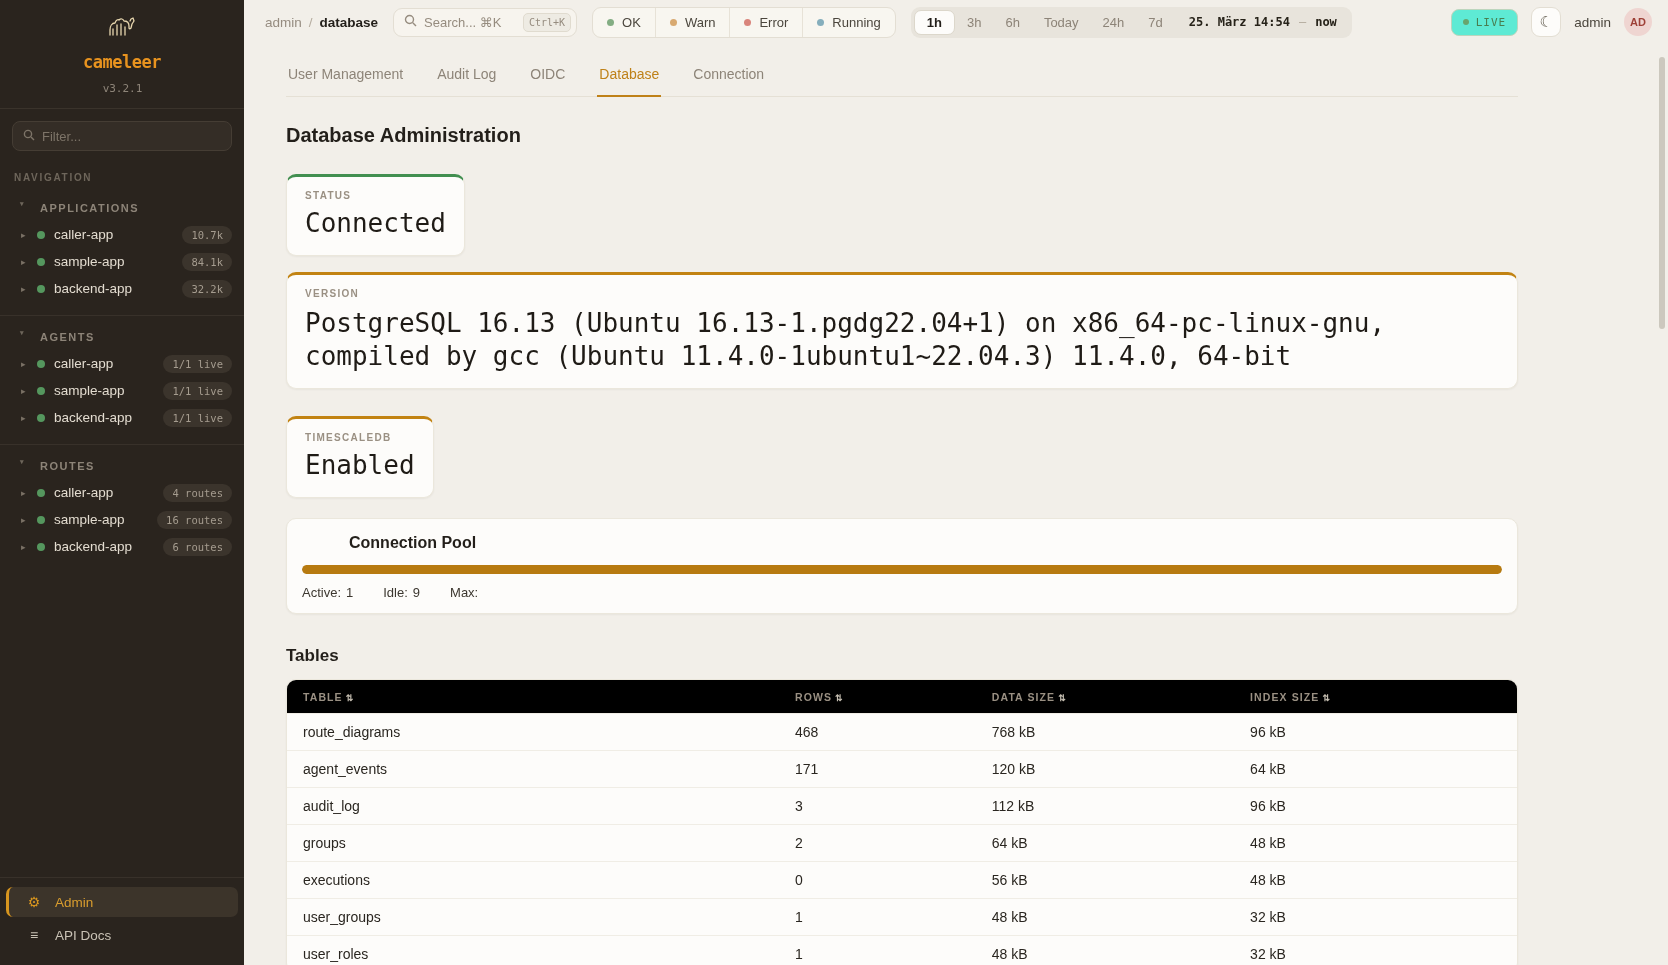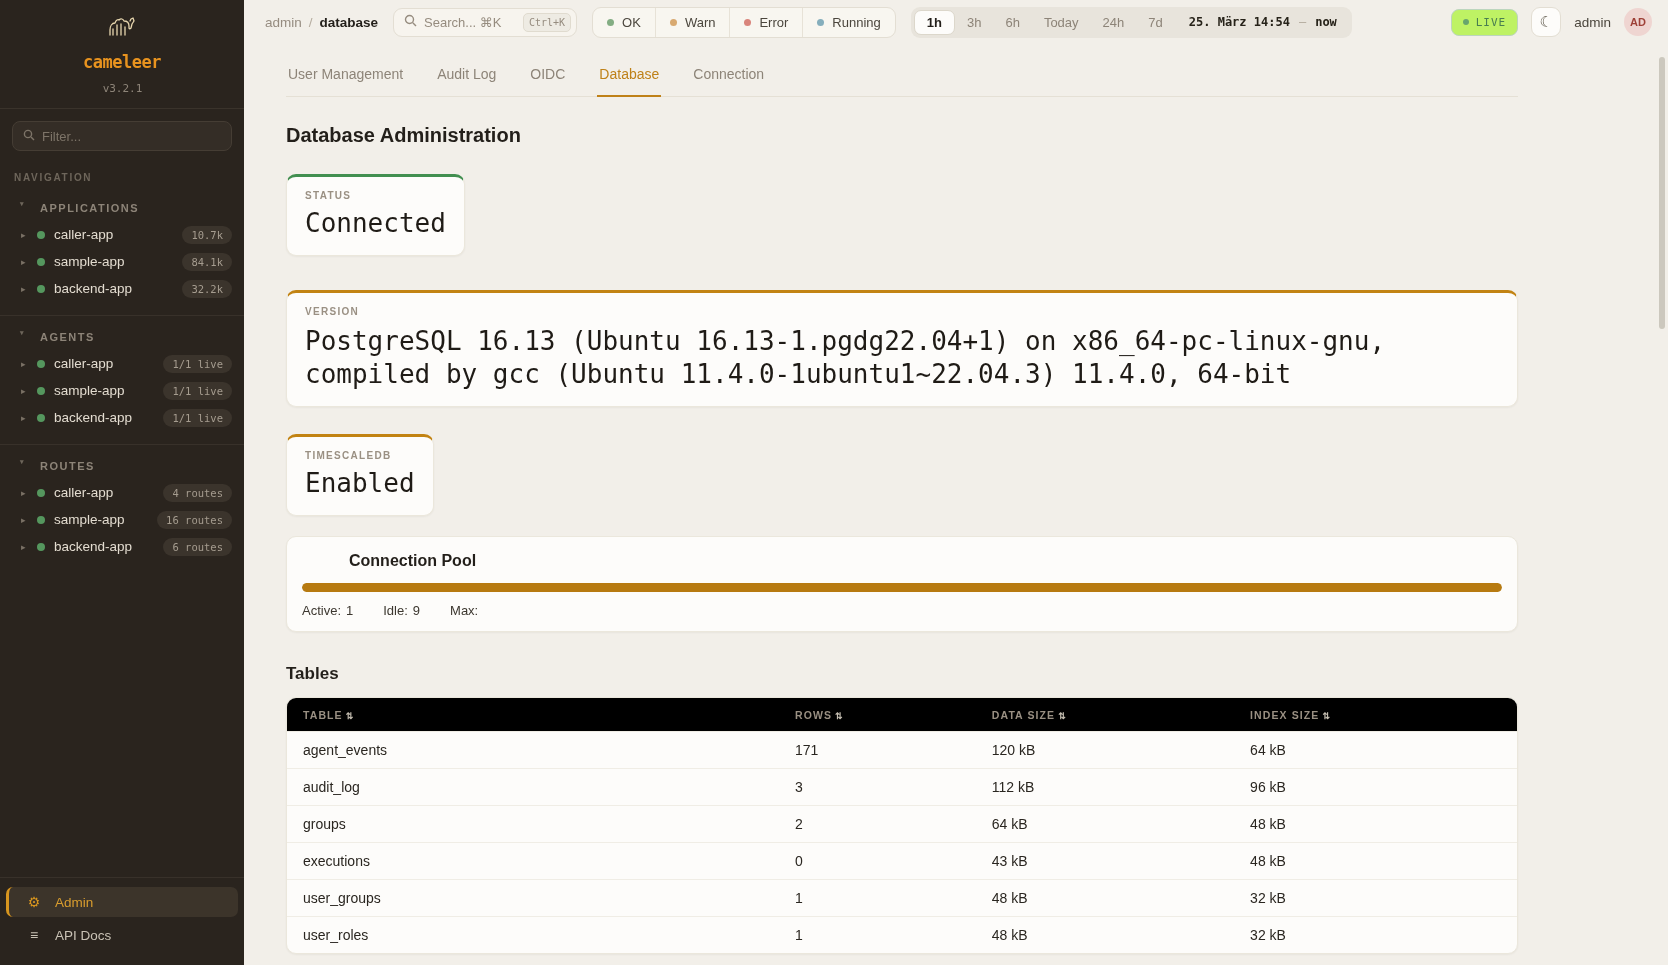--- a/index.html
+++ b/index.html
@@ -48,39 +48,39 @@
   .status-item { display:flex; align-items:center; gap:8px; padding:0 14px; font-size:13px; color:#4b463d; cursor:pointer; }
   .status-item + .status-item { border-left:1px solid #e7e2d7; }
   .dot { width:7px; height:7px; border-radius:50%; }
   .dot-ok { background:#83ad83; } .dot-warn { background:#d8a970; } .dot-error { background:#d9857c; } .dot-running { background:#85aebc; }
   .time-group { display:flex; align-items:center; height:31px; background:#e8e4dc; border-radius:9px; padding:0 3px; }
   .time-btn { padding:0 12px; font-size:13px; color:#8d8478; height:100%; display:flex; align-items:center; cursor:pointer; }
   .time-btn.sel { background:#fdfcfa; border:1px solid #dcd7cb; border-radius:7px; height:25px; color:#231f1a; font-weight:700; }
   .time-date { font-family:"DejaVu Sans Mono",monospace; font-size:12px; font-weight:700; color:#262219; padding:0 12px 0 14px; display:flex; gap:9px; align-items:center; cursor:pointer; }
   .time-dash { color:#b2a99b; font-weight:400; }
   .top-right { margin-left:auto; display:flex; align-items:center; gap:13px; }
-  .live { display:flex; align-items:center; gap:7px; height:27px; padding:0 11px; background:#bef264; border:1px solid #bcd5bd; border-radius:8px; font-family:"DejaVu Sans Mono",monospace; font-size:11px; letter-spacing:1px; color:#497e50; cursor:pointer;justify-content:space-between; }
+  .live { display:flex; align-items:center; gap:7px; height:27px; padding:0 11px; background:#5eead4; border:1px solid #bcd5bd; border-radius:8px; font-family:"DejaVu Sans Mono",monospace; font-size:11px; letter-spacing:1px; color:#497e50; cursor:pointer;justify-content:space-between; }
   .live-dot { width:6px; height:6px; border-radius:50%; background:#68a56d; }
   .moon-btn { width:30px; height:30px; background:#fdfcfa; border:1px solid #e3ded3; border-radius:9px; display:flex; align-items:center; justify-content:center; color:#6b6559; font-size:15px; cursor:pointer; }
   .user-name { font-size:13.5px; color:#4b463d; }
   .avatar { width:28px; height:28px; border-radius:50%; background:#efd5d1; color:#9e4037; font-size:11px; font-weight:700; display:flex; align-items:center; justify-content:center; cursor:pointer; }
 
   
   .content { flex:1; overflow:hidden; padding:0 150px 0 42px; }
   .tabs { display:flex; gap:30px; border-bottom:1px solid #e5e0d5; padding-top:13px; }
   .tab { padding:9px 2px 13px; font-size:14px; color:#8d8478; cursor:pointer; }
   .tab.active { color:#bf8118; border-bottom:2px solid #bf8118; margin-bottom:-1px; }
   .page-title { margin-top:27px; font-size:20px; font-weight:700; color:#231f1a; }
 
   .card { background:#fdfcfa; border:1px solid #ebe7dc; border-radius:10px; box-shadow:0 1px 2px rgba(40,30,10,0.05); }
   .stat-card { display:inline-block; padding:13px 18px 17px; border-top:3px solid #428f50; margin-top:27px; }
   .stat-card.orange { border-top-color:#c28312; }
   .stat-label { font-size:10px; letter-spacing:1.3px; color:#9a9083; font-weight:700; }
   .stat-value { font-family:"DejaVu Sans Mono",monospace; font-size:26px; color:#1f1b16; margin-top:7px; }
-  .version-card { display:block; margin-top:34px; padding:13px 18px 15px; border-top:3px solid #c28312; }
+  .version-card { display:block; margin-top:16px; padding:13px 18px 15px; border-top:3px solid #c28312; }
   .version-value { font-family:"DejaVu Sans Mono",monospace; font-size:26px; line-height:1.27; color:#1f1b16; margin-top:8px; }
 
   .pool-card { margin-top:20px; padding:15px 15px 13px; }
   .pool-title { font-size:16px; font-weight:700; color:#231f1a;margin-left:47px; }
   .pool-bar { margin-top:13px; height:9px; border-radius:6px; background:#ece8df; overflow:hidden; }
   .pool-fill { height:100%; background:#b77a10; border-radius:6px; }
   .pool-stats { display:flex; gap:30px; margin-top:11px; font-size:13px; color:#3c372f; }
   .pool-stat { display:flex; gap:5px; }
 
   .tables-title { margin-top:32px; font-size:17px; font-weight:700; color:#231f1a; }
@@ -339,41 +339,47 @@
             <th class="col-data">
               <span>DATA SIZE</span><span class="sort">⇅</span>
             </th>
             <th class="col-index">
               <span>INDEX SIZE</span><span class="sort">⇅</span>
             </th>
           </tr>
         </thead>
         <tbody>
           <tr>
+            <td>route_diagrams</td>
+            <td>468</td>
+            <td>768 kB</td>
+            <td>96 kB</td>
+          </tr>
+          <tr>
             <td>agent_events</td>
             <td>171</td>
             <td>120 kB</td>
             <td>64 kB</td>
           </tr>
           <tr>
             <td>audit_log</td>
             <td>3</td>
             <td>112 kB</td>
             <td>96 kB</td>
           </tr>
           <tr>
             <td>groups</td>
             <td>2</td>
             <td>64 kB</td>
             <td>48 kB</td>
           </tr>
           <tr>
             <td>executions</td>
             <td>0</td>
-            <td>43 kB</td>
+            <td>56 kB</td>
             <td>48 kB</td>
           </tr>
           <tr>
             <td>user_groups</td>
             <td>1</td>
             <td>48 kB</td>
             <td>32 kB</td>
           </tr>
           <tr>
             <td>user_roles</td>

